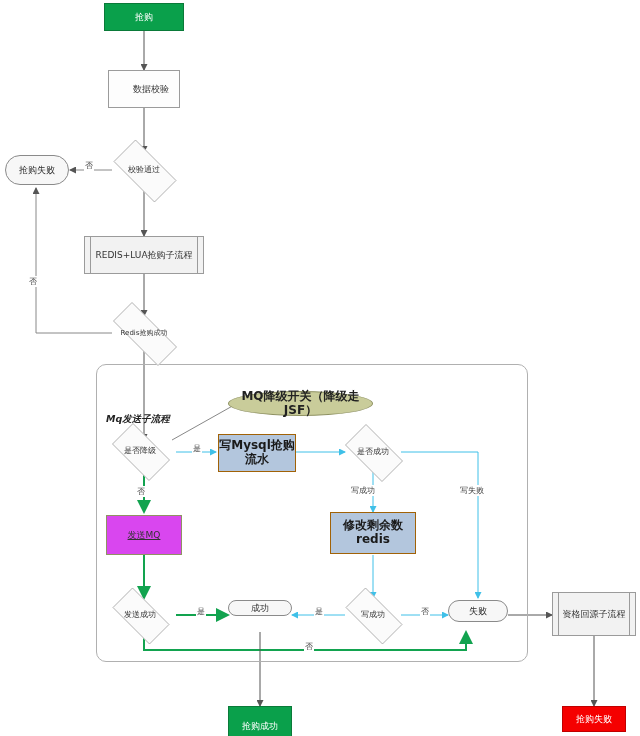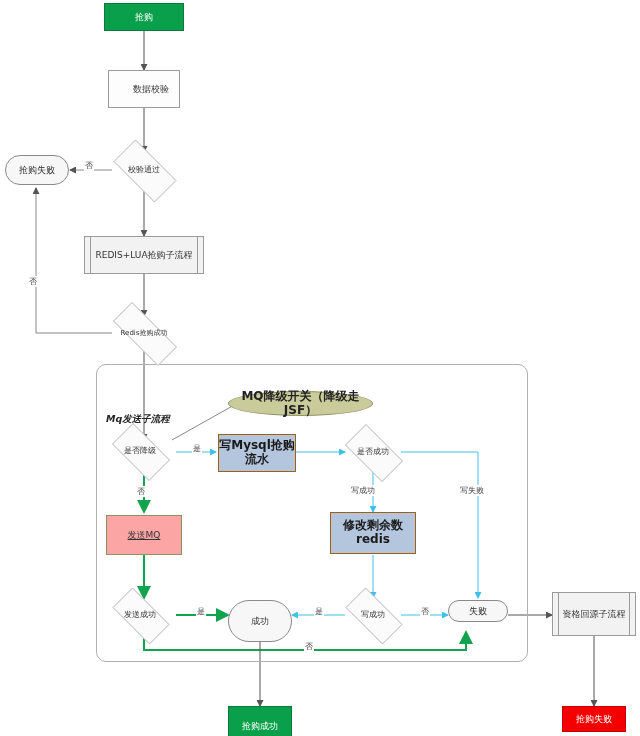--- a/index.html
+++ b/index.html
@@ -10,21 +10,21 @@
         justify-content:center;text-align:center;line-height:1.15;}
   .lbl{position:absolute;color:#444;font-size:8px;background:#fff;padding:0 1px;
        white-space:nowrap;}
   
   .term{border-radius:999px;border:1px solid #8a8a8a;background:#f7f7f7;color:#333;
         font-size:9px;}
   .term-green{background:#0aa04b;border:1px solid #0a7a39;color:#ffffff;font-size:9px;}
   .term-red{background:#f50000;border:1px solid #c00000;color:#ffffff;font-size:9px;}
   
   .proc{background:#fdfdfd;border:1px solid #9b9b9b;color:#333;font-size:9px;padding-left:14px;}
-  .proc-olive{background:#fca5a5;border:1px solid #8f9263;color:#333;font-size:9px;text-decoration:underline;}
+  .proc-olive{background:#d946ef;border:1px solid #8f9263;color:#333;font-size:9px;text-decoration:underline;}
   .proc-blue{background:#b3c6dd;border:1px solid #a16207;color:#1a1a1a;font-size:12px;
              font-weight:bold;}
   
   .pdp{background:#f2f2f2;border:1px solid #9b9b9b;color:#333;font-size:9px;}
   .pdp::before,.pdp::after{content:"";position:absolute;top:0;bottom:0;width:0;
         border-left:1px solid #9b9b9b;}
   .pdp::before{left:5px;} .pdp::after{right:5px;}
   
   .dec{font-size:8px;color:#333;}
   .dec .dshape{position:absolute;left:0;top:0;width:100%;height:100%;
@@ -136,21 +136,21 @@
 
 <div class="node proc-olive" style="left:106px;top:515px;width:76px;height:40px;">发送MQ</div>
 
 <div class="node proc-blue" style="left:330px;top:512px;width:86px;height:42px;">修改剩余数redis</div>
 
 <div class="node dec" style="left:104px;top:596px;width:72px;height:38px;">
   <span class="dshape"></span>
   <span class="dtxt">发送成功</span>
 </div>
 
-<div class="node term" style="left:228px;top:600px;width:64px;height:42px;">成功</div>
+<div class="node term" style="left:228px;top:600px;width:64px;height:16px;">成功</div>
 
 <div class="node dec" style="left:337px;top:596px;width:72px;height:38px;">
   <span class="dshape"></span>
   <span class="dtxt">写成功</span>
 </div>
 
 <div class="node term" style="left:448px;top:600px;width:60px;height:22px;">失败</div>
 
 <div class="node pdp" style="left:552px;top:592px;width:84px;height:44px;position:absolute;">资格回源子流程</div>
 

